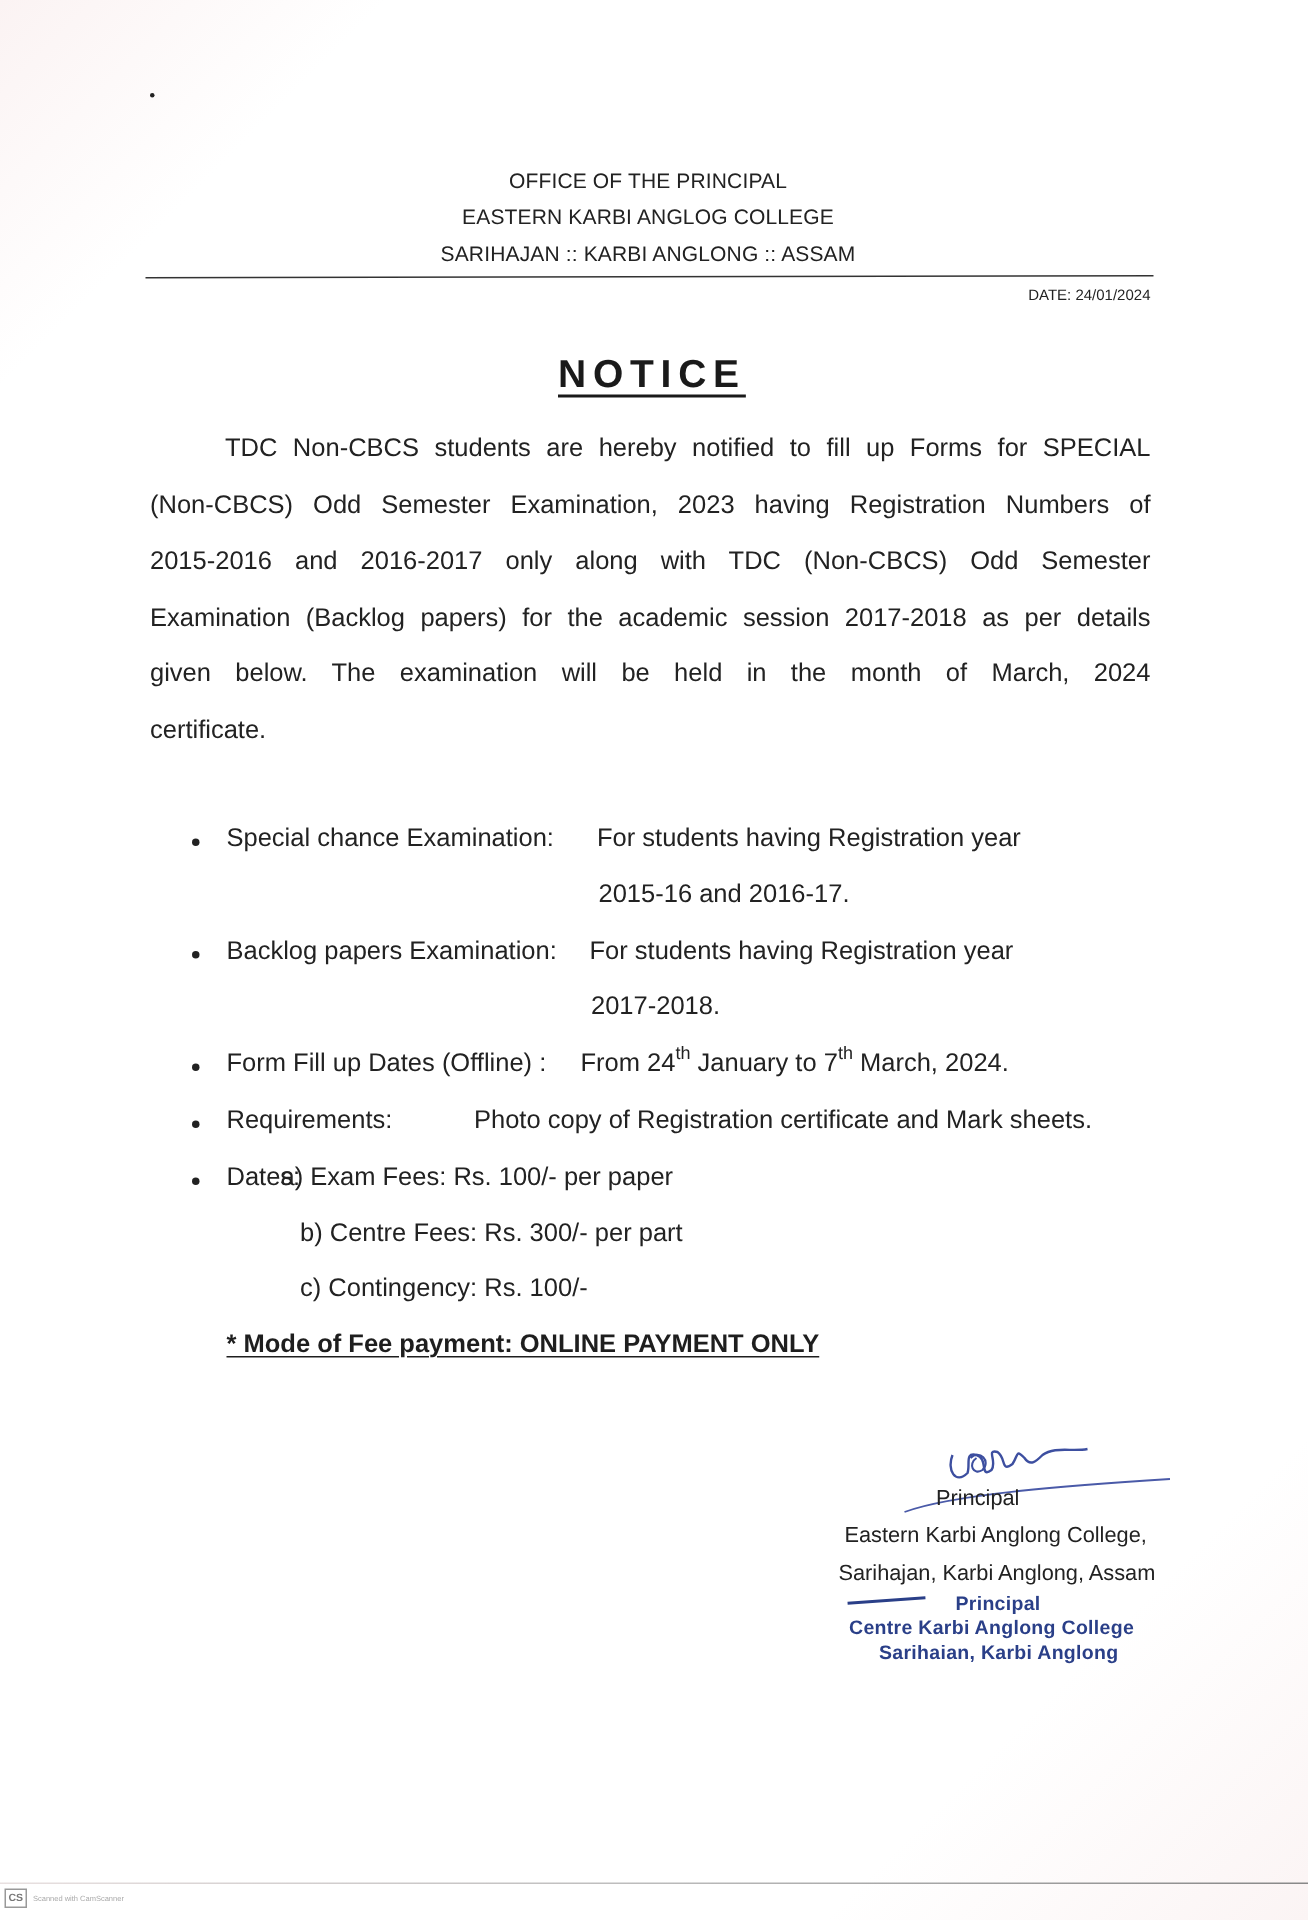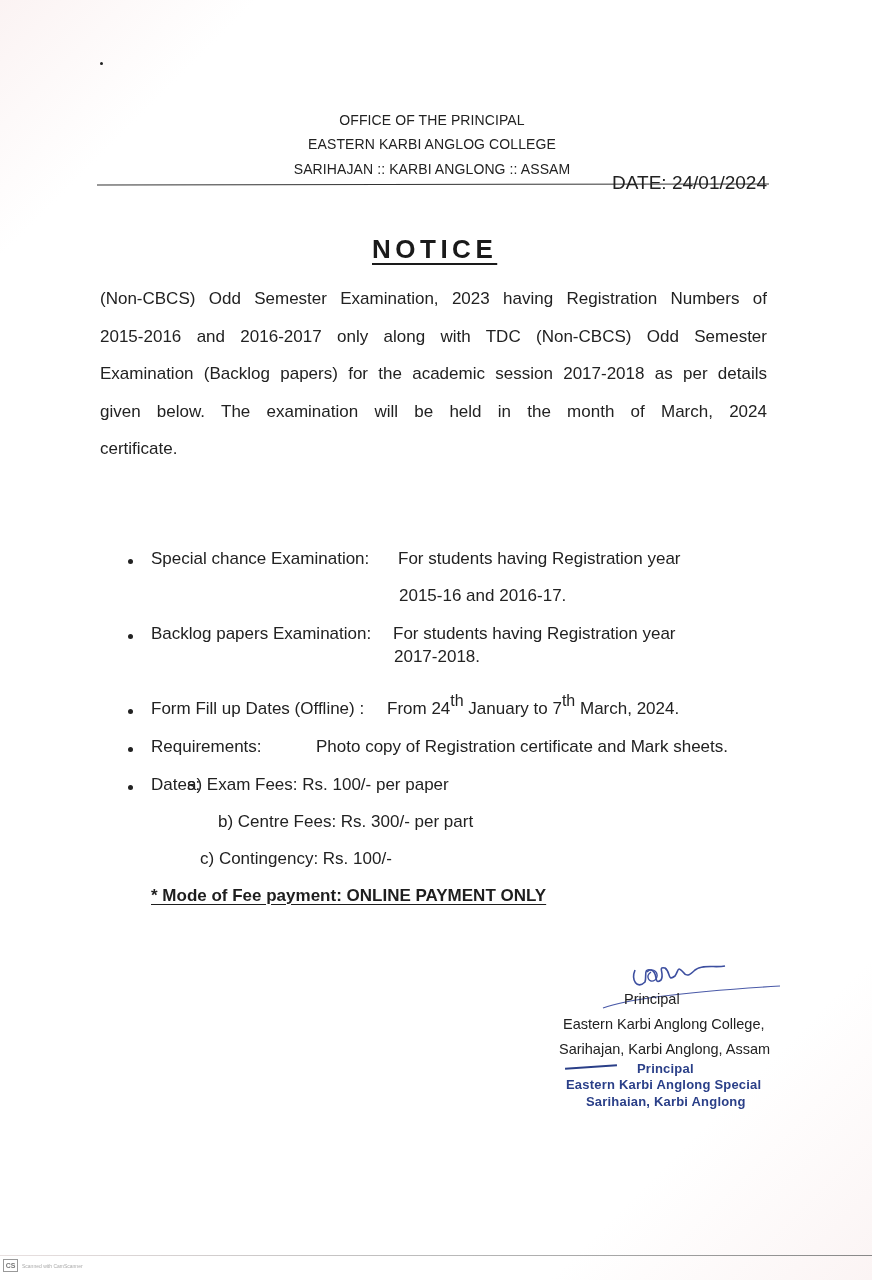--- a/index.html
+++ b/index.html
@@ -10,29 +10,29 @@
     color:#1e1e1e;
   }
   .page { position:absolute; inset:0; background:linear-gradient(135deg,#fbf3f3 0%,#ffffff 12%,#ffffff 85%,#fbf4f4 100%); }
   .abs { position:absolute; white-space:nowrap; }
   .dot { position:absolute; left:100px; top:62px; width:3px; height:3px; background:#222; border-radius:50%; }
   .hdr { left:0; width:872px; text-align:center; font-size:14px; letter-spacing:0.1px; color:#222; }
   .hdr1 { top:112px; left:-4px; }
   .hdr2 { top:136px; left:-4px; }
   .hdr3 { top:161px; left:-4px; }
   .rule-top { position:absolute; left:97px; top:184px; width:672px; height:1px; background:#333; transform:rotate(-0.1deg); }
-  .date { right:105px; top:172px; font-size:19px; color:#222; }
+  .date { right:105px; top:192px; font-size:10px; color:#222; }
   .title { left:372px; top:234px; font-size:26px; letter-spacing:4.5px; font-weight:bold; color:#1a1a1a; text-decoration:underline; text-underline-offset:5px; text-decoration-thickness:2px; }
   .para { position:absolute; left:100px; width:667px; font-size:17px; line-height:37.5px; top:280px; text-align:justify; color:#222; }
   .para .line { display:block; text-align:justify; text-align-last:justify; height:37.5px; }
   .para .line.last { text-align-last:left; }
   .para .indent { padding-left:50px; }
   .bullet { position:absolute; width:5px; height:5px; background:#222; border-radius:50%; }
   .item { font-size:17px; color:#222;text-align:center; }
-  sup { font-size:16px; vertical-align:8px; line-height:0; }
+  sup { font-size:12px; vertical-align:8px; line-height:0; }
   .mode { left:151px; top:886px; font-size:17px; font-weight:bold; color:#1e1e1e; text-decoration:underline; text-underline-offset:3px; }
   .sig { position:absolute; left:595px; top:950px; width:190px; height:60px; }
   .sigline { font-size:14.5px; color:#222; }
   .stamp { color:#2a3f88; font-size:13px; font-weight:bold; letter-spacing:0.2px; }
   .rule-bottom { position:absolute; left:0; top:1255px; width:872px; height:1px; background:linear-gradient(90deg,#e8e0e0 0%,#bbb 50%,#888 100%); }
   .cs { position:absolute; left:3px; top:1259px; display:flex; align-items:center; gap:4px; font-size:5px; color:#aaa; }
   .cs-logo { width:13px; height:11px; border:1px solid #999; font-size:7px; font-weight:bold; color:#777; display:flex; align-items:center; justify-content:center; }
 </style>
 </head>
 <body>
@@ -43,65 +43,66 @@
 
   <div class="abs hdr hdr1">OFFICE OF THE PRINCIPAL</div>
   <div class="abs hdr hdr2">EASTERN KARBI ANGLOG COLLEGE</div>
   <div class="abs hdr hdr3">SARIHAJAN :: KARBI ANGLONG :: ASSAM</div>
   <div class="rule-top"></div>
   <div class="abs date">DATE: 24/01/2024</div>
 
   <div class="abs title">NOTICE</div>
 
   <div class="para">
+    <span class="line indent">TDC Non-CBCS students are hereby notified to fill up Forms for SPECIAL</span>
     <span class="line">(Non-CBCS) Odd Semester Examination, 2023 having Registration Numbers of</span>
     <span class="line">2015-2016 and 2016-2017 only along with TDC (Non-CBCS) Odd Semester</span>
     <span class="line">Examination (Backlog papers) for the academic session 2017-2018 as per details</span>
     <span class="line">given below. The examination will be held in the month of March, 2024</span>
     <span class="line last">certificate.</span>
   </div>
 
   <div class="bullet" style="left:128px;top:559px;"></div>
   <div class="abs item" style="left:151px;top:549px;">Special chance Examination:</div>
   <div class="abs item" style="left:398px;top:549px;">For students having Registration year</div>
   <div class="abs item" style="left:399px;top:586px;">2015-16 and 2016-17.</div>
 
   <div class="bullet" style="left:128px;top:634px;"></div>
   <div class="abs item" style="left:151px;top:624px;">Backlog papers Examination:</div>
   <div class="abs item" style="left:393px;top:624px;">For students having Registration year</div>
-  <div class="abs item" style="left:394px;top:647px;">2017-2018.</div>
+  <div class="abs item" style="left:394px;top:661px;">2017-2018.</div>
 
   <div class="bullet" style="left:128px;top:709px;"></div>
   <div class="abs item" style="left:151px;top:699px;">Form Fill up Dates (Offline) :</div>
   <div class="abs item" style="left:387px;top:699px;"><span>From 24</span><sup>th</sup><span style="white-space:pre"> January to 7</span><sup>th</sup><span style="white-space:pre"> March, 2024.</span></div>
 
   <div class="bullet" style="left:128px;top:747px;"></div>
   <div class="abs item" style="left:151px;top:737px;">Requirements:</div>
   <div class="abs item" style="left:316px;top:737px;">Photo copy of Registration certificate and Mark sheets.</div>
 
   <div class="bullet" style="left:128px;top:785px;"></div>
   <div class="abs item" style="left:151px;top:775px;">Dates:</div>
   <div class="abs item" style="left:187px;top:775px;">a) Exam Fees: Rs. 100/- per paper</div>
-  <div class="abs item" style="left:200px;top:812px;margin-left:18px;">b) Centre Fees: Rs. 300/- per part</div>
+  <div class="abs item" style="left:200px;top:812px;">b) Centre Fees: Rs. 300/- per part</div>
   <div class="abs item" style="left:200px;top:849px;">c) Contingency: Rs. 100/-</div>
 
   <div class="abs mode">* Mode of Fee payment: ONLINE PAYMENT ONLY</div>
 
   <svg class="sig" viewBox="0 0 190 60">
     <path d="M40 20 C36 30 42 40 50 32 C52 26 48 18 56 20 C64 22 58 36 66 30 C70 24 62 16 70 18 C76 22 72 32 80 26 C84 20 82 16 88 22 C92 28 96 24 100 20 C108 14 120 18 130 16" fill="none" stroke="#3d4fa0" stroke-width="1.6"></path>
     <path d="M52 22 C58 16 66 24 60 30 C54 34 50 26 56 22" fill="none" stroke="#3d4fa0" stroke-width="1.4"></path>
     <path d="M8 58 C40 46 120 40 185 36" fill="none" stroke="#4a5aa8" stroke-width="1.2"></path>
   </svg>
   <div class="abs sigline" style="left:624px;top:991px;">Principal</div>
   <div class="abs sigline" style="left:563px;top:1016px;">Eastern Karbi Anglong College,</div>
   <div class="abs sigline" style="left:559px;top:1041px;">Sarihajan, Karbi Anglong, Assam</div>
 
   <div class="abs" style="left:565px;top:1066px;width:52px;height:2px;background:#2a3f88;transform:rotate(-4deg);"></div>
   <div class="abs stamp" style="left:637px;top:1061px;">Principal</div>
-  <div class="abs stamp" style="left:566px;top:1077px;">Eastern Karbi Anglong Special</div>
+  <div class="abs stamp" style="left:566px;top:1077px;">Centre Karbi Anglong College</div>
   <div class="abs stamp" style="left:586px;top:1094px;">Sarihaian, Karbi Anglong</div>
 
   <div class="rule-bottom"></div>
   <div class="cs">
     <div class="cs-logo">CS</div>
     <span>Scanned with CamScanner</span>
   </div>
 </div>
 
 </body></html>

